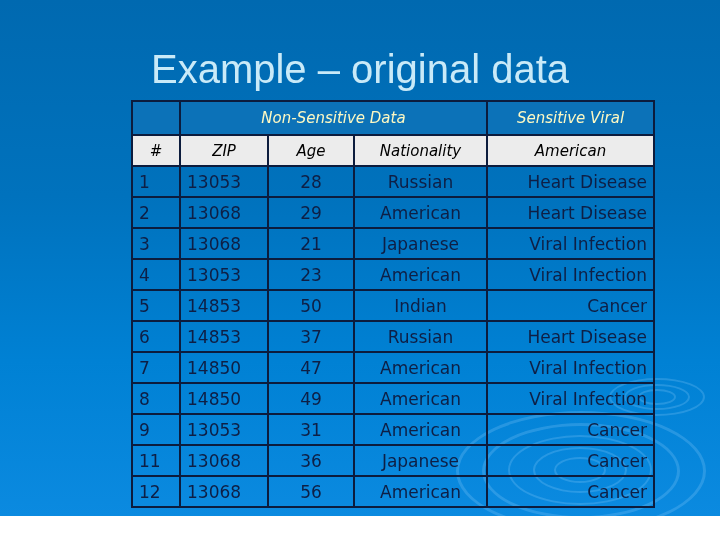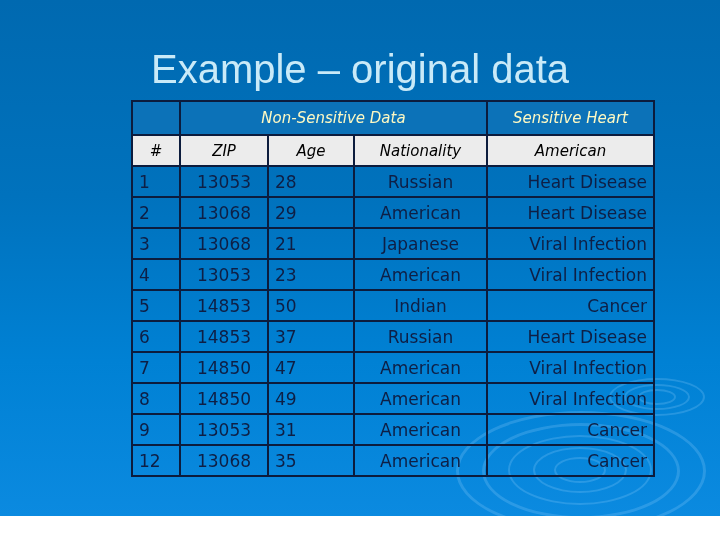--- a/index.html
+++ b/index.html
@@ -100,22 +100,22 @@
 
   
   tr.data-row td {
     height: 31px;
     background: transparent;
     color: #0e1f45;
     font-size: 17px;
     vertical-align: middle;
   }
   td.c-num      { text-align: left;   padding-left: 5px; }
-  td.c-zip      { text-align: center; }
-  td.c-age      { text-align: left; }
+  td.c-zip      { text-align: left; }
+  td.c-age      { text-align: center; }
   td.c-nat      { text-align: center;   padding-left: 7px; }
   td.c-cond     { text-align: right;   padding-left: 7px; }
 
   .col-num  { width: 48px; }
   .col-zip  { width: 88px; }
   .col-age  { width: 86px; }
   .col-nat  { width: 133px; }
   .col-cond { width: 167px; }
 </style>
 </head>
@@ -141,21 +141,21 @@
       <col class="col-num">
       <col class="col-zip">
       <col class="col-age">
       <col class="col-nat">
       <col class="col-cond">
     </colgroup>
     <tbody id="table-body">
         <tr class="group-row">
           <td colspan="1" class="group-blank"></td>
           <td colspan="3">Non-Sensitive Data</td>
-          <td colspan="1">Sensitive Heart</td>
+          <td colspan="1">Sensitive Viral</td>
         </tr>
         <tr class="head-row">
           <td>#</td>
           <td>ZIP</td>
           <td>Age</td>
           <td>Nationality</td>
           <td>American</td>
         </tr>
         <tr class="data-row">
           <td class="c-num">1</td>
@@ -214,22 +214,29 @@
           <td class="c-cond">Viral Infection</td>
         </tr>
         <tr class="data-row">
           <td class="c-num">9</td>
           <td class="c-zip">13053</td>
           <td class="c-age">31</td>
           <td class="c-nat">American</td>
           <td class="c-cond">Cancer</td>
         </tr>
         <tr class="data-row">
+          <td class="c-num">11</td>
+          <td class="c-zip">13068</td>
+          <td class="c-age">36</td>
+          <td class="c-nat">Japanese</td>
+          <td class="c-cond">Cancer</td>
+        </tr>
+        <tr class="data-row">
           <td class="c-num">12</td>
           <td class="c-zip">13068</td>
-          <td class="c-age">35</td>
+          <td class="c-age">56</td>
           <td class="c-nat">American</td>
           <td class="c-cond">Cancer</td>
         </tr>
       </tbody>
   </table>
 
 </div>
 
 </body></html>

